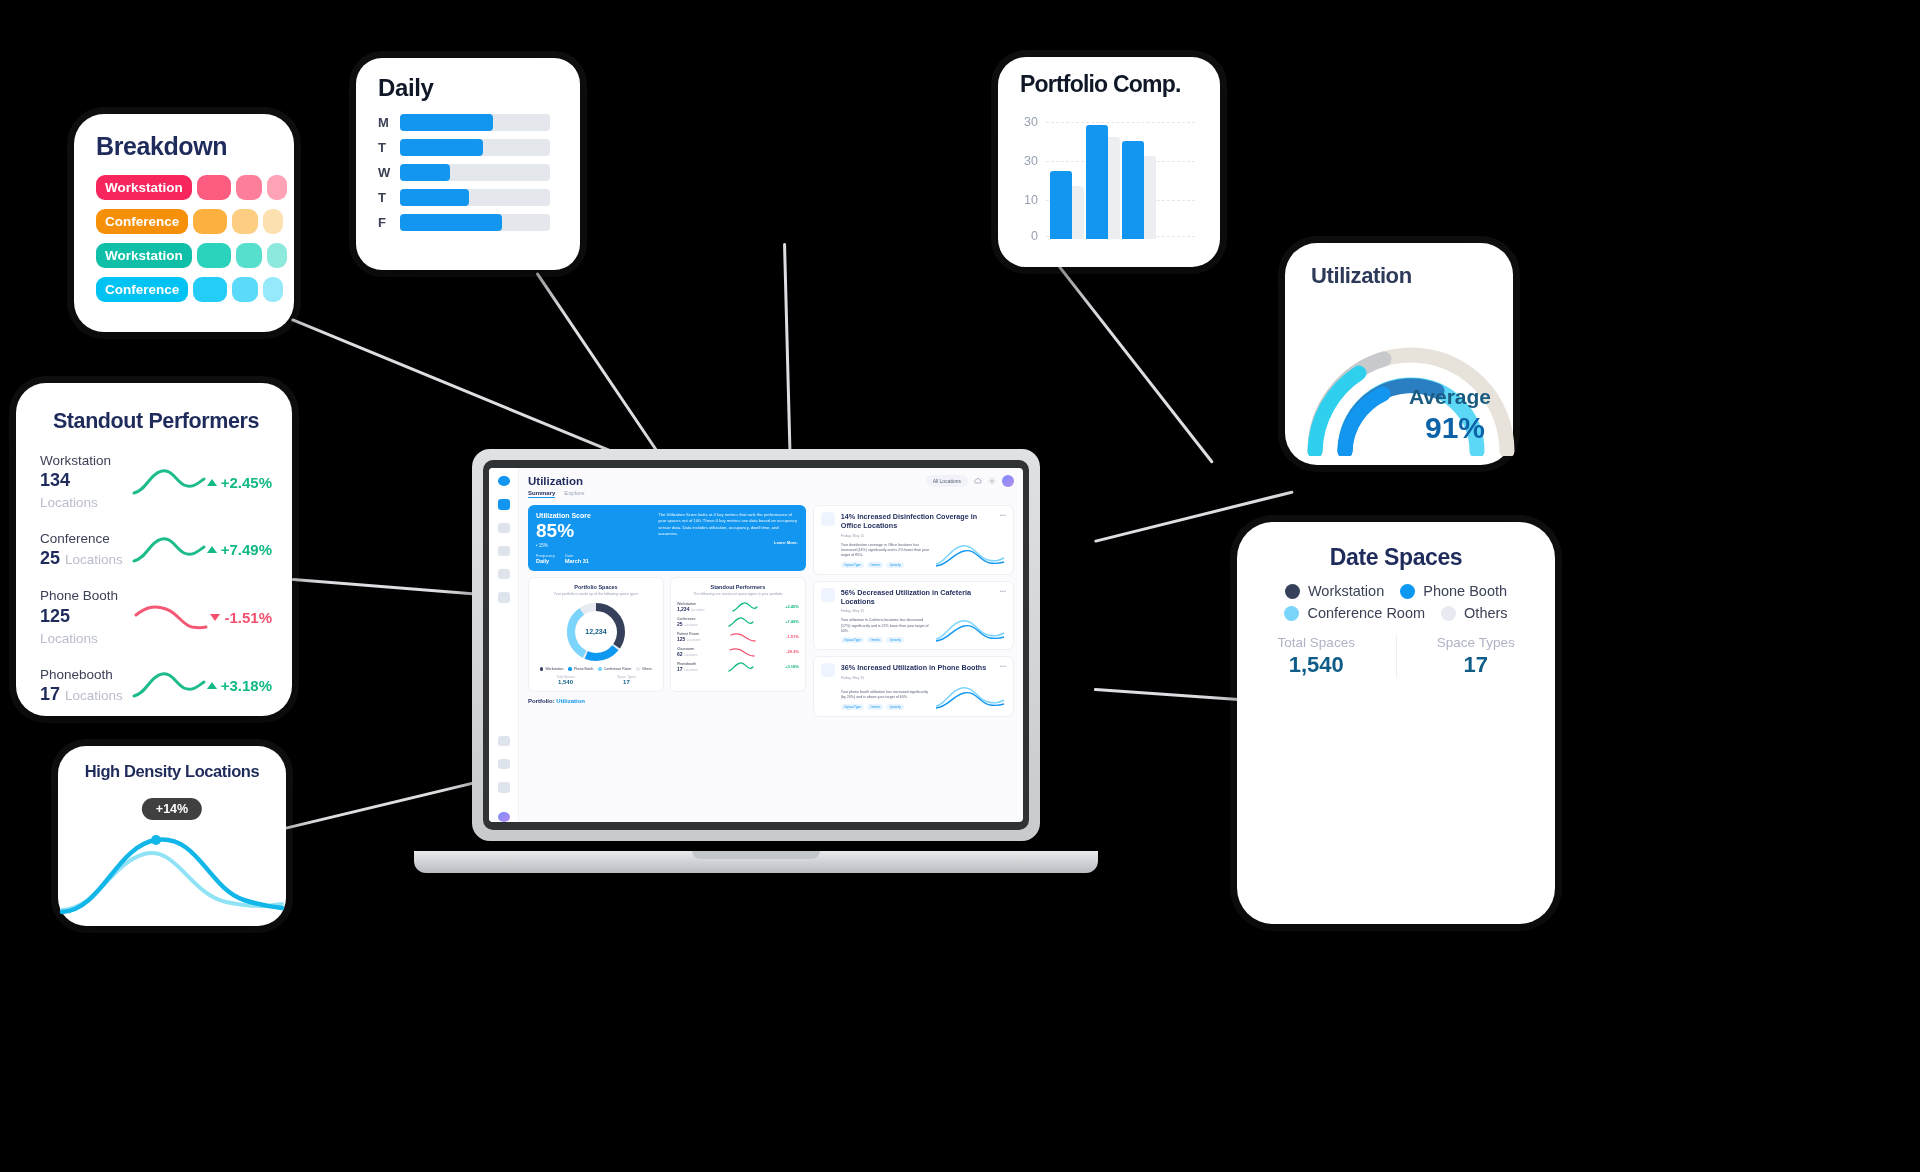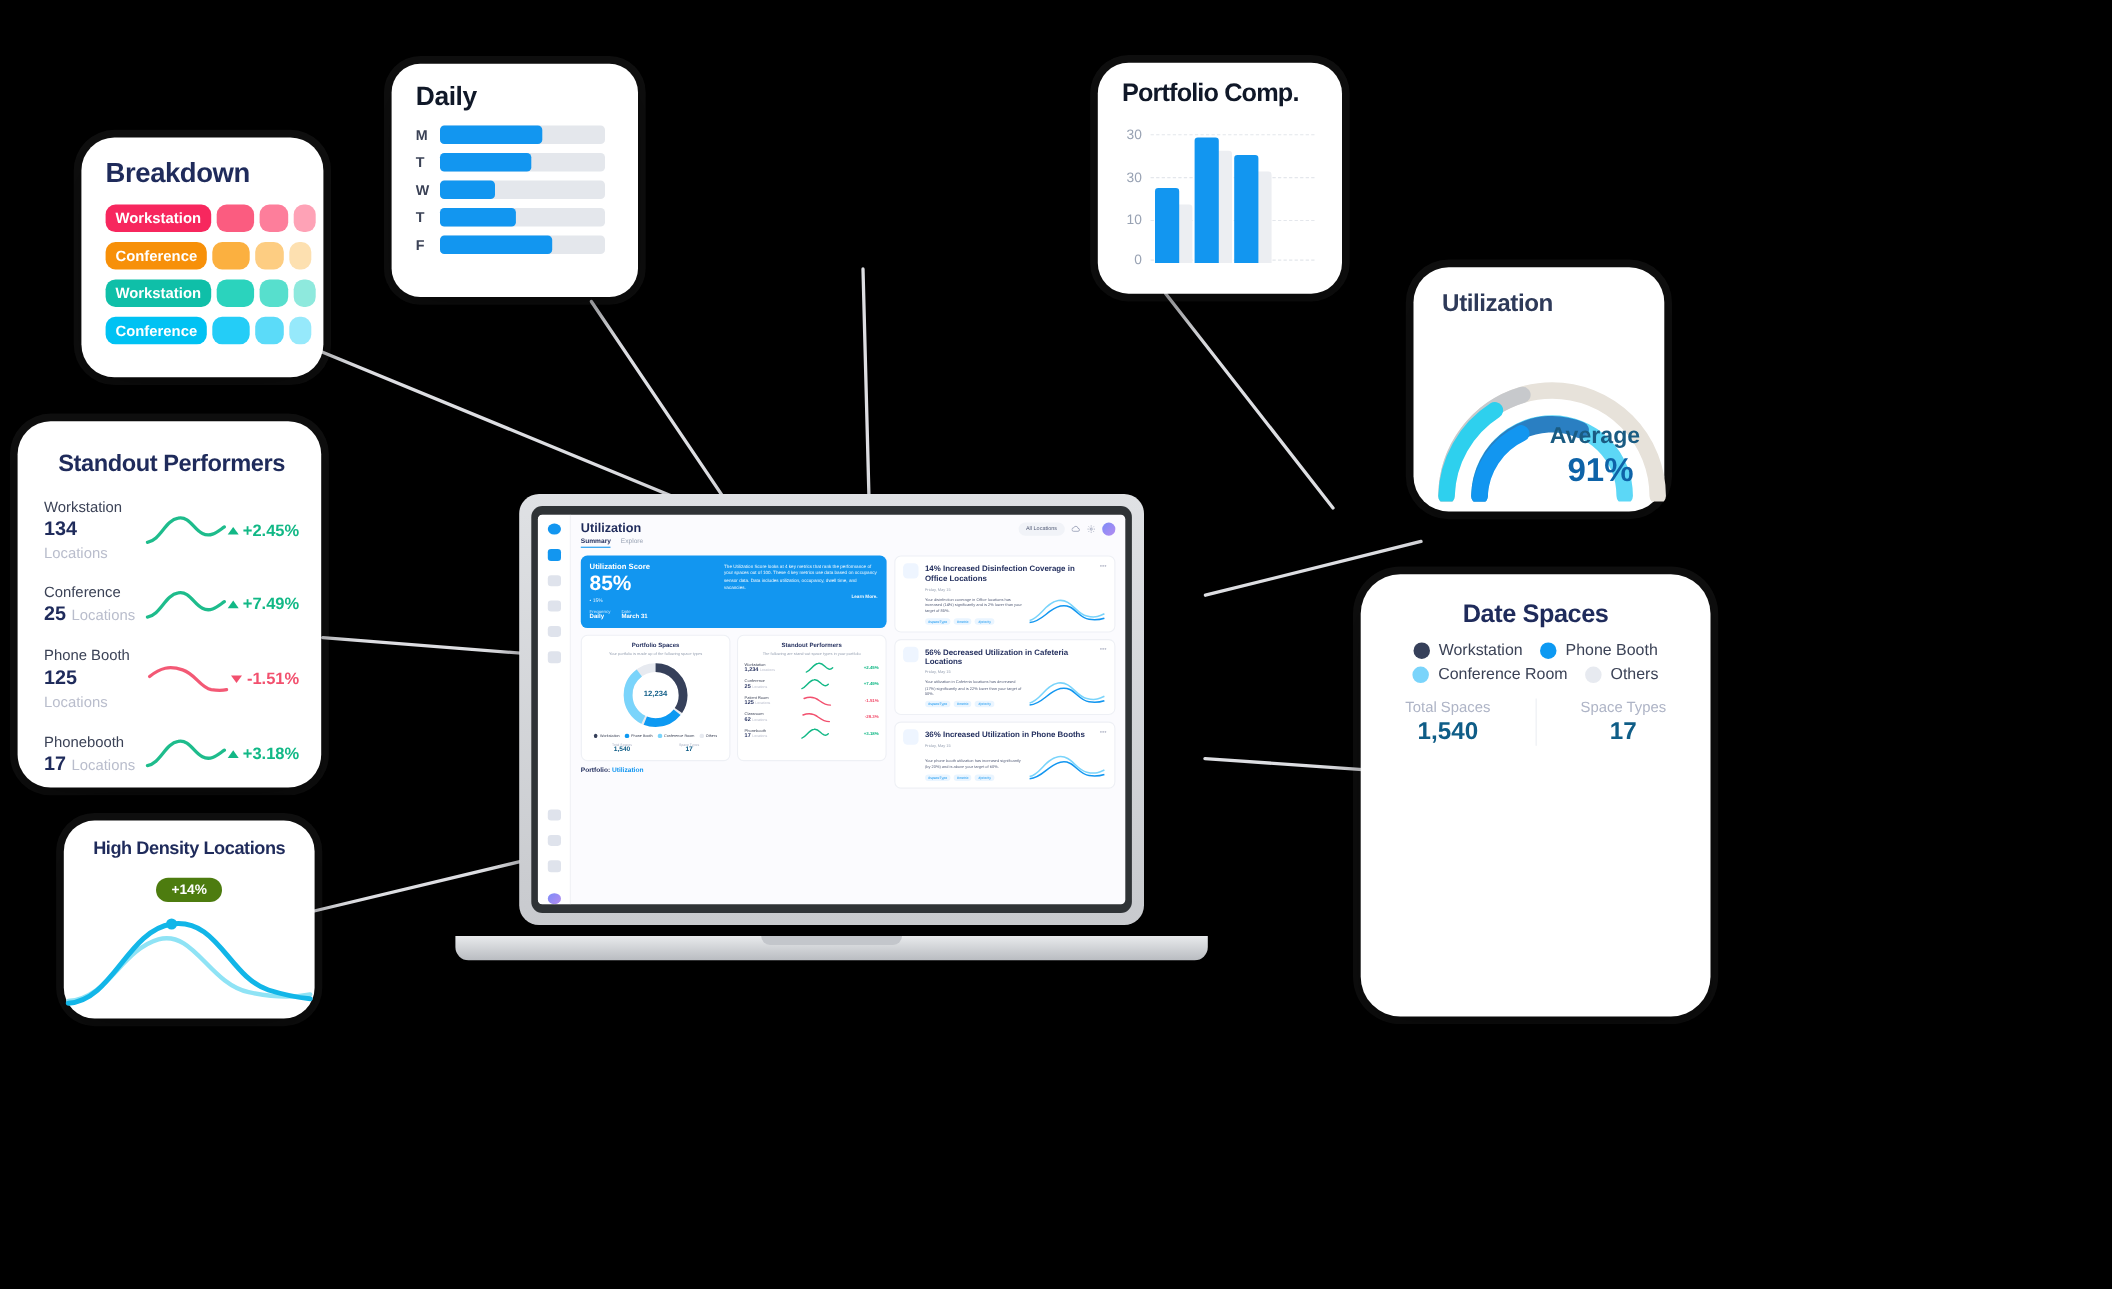--- a/index.html
+++ b/index.html
@@ -17,21 +17,21 @@
     box-shadow: 0 18px 40px rgba(0,0,0,.45), 0 0 0 7px rgba(255,255,255,.06);
   }
   .card-title {
     font-weight: 700; color: #1f2b5b; letter-spacing: -.4px;
   }
 
   
   .line { position: absolute; background: #e9eaee; height: 2.5px; transform-origin: 0 0; border-radius: 2px; opacity:.95;}
 
   
-  #breakdown { left: 74px; top: 125px; width: 220px; height: 218px; border-radius: 30px; padding: 18px 0 0 22px; }
+  #breakdown { left: 74px; top: 114px; width: 220px; height: 218px; border-radius: 30px; padding: 18px 0 0 22px; }
   #breakdown .card-title { font-size: 25px; margin-bottom: 14px; }
   .bd-row { display: flex; gap: 5px; margin-bottom: 9px; align-items: center; }
   .bd-label {
     color:#fff; font-size: 13.5px; font-weight: 600; border-radius: 9px;
     padding: 5px 9px; white-space: nowrap;
   }
   .bd-chip { height: 25px; border-radius: 9px; }
 
   
   #standout { left: 16px; top: 383px; width: 276px; height: 333px; border-radius: 30px; padding: 26px 20px 0 24px; }
@@ -45,21 +45,21 @@
   .sp-delta { font-size: 15px; font-weight: 700; display:flex; align-items:center; gap:4px;}
   .tri { width: 0; height: 0; border-left: 5px solid transparent; border-right: 5px solid transparent; }
   .tri.up { border-bottom: 7px solid currentColor; }
   .tri.down { border-top: 7px solid currentColor; }
 
   
   #density { left: 58px; top: 746px; width: 228px; height: 180px; border-radius: 28px; padding: 16px 0 0 0; }
   #density .card-title { font-size: 16.5px; text-align: center; }
   .badge-pill {
     position:absolute; left: 50%; transform: translateX(-50%); top: 52px;
-    background: #4d7c0f; color: #fff; font-size: 12.5px; font-weight: 700;
+    background: #404040; color: #fff; font-size: 12.5px; font-weight: 700;
     padding: 4px 14px; border-radius: 12px;
   }
 
   
   #daily { left: 356px; top: 58px; width: 224px; height: 212px; border-radius: 26px; padding: 16px 0 0 22px; }
   #daily .card-title { font-size: 24px; color:#101828; margin-bottom: 12px;}
   .dy-row { display: flex; align-items: center; margin-bottom: 8px; }
   .dy-day { width: 22px; font-size: 13px; color:#3b4256; font-weight:600;}
   .dy-track { flex: 1; height: 17px; background: #e4e7ec; border-radius: 4px; margin-right: 30px; position: relative; }
   .dy-fill { position:absolute; left:0; top:0; bottom:0; background:#1296f0; border-radius: 4px;}

